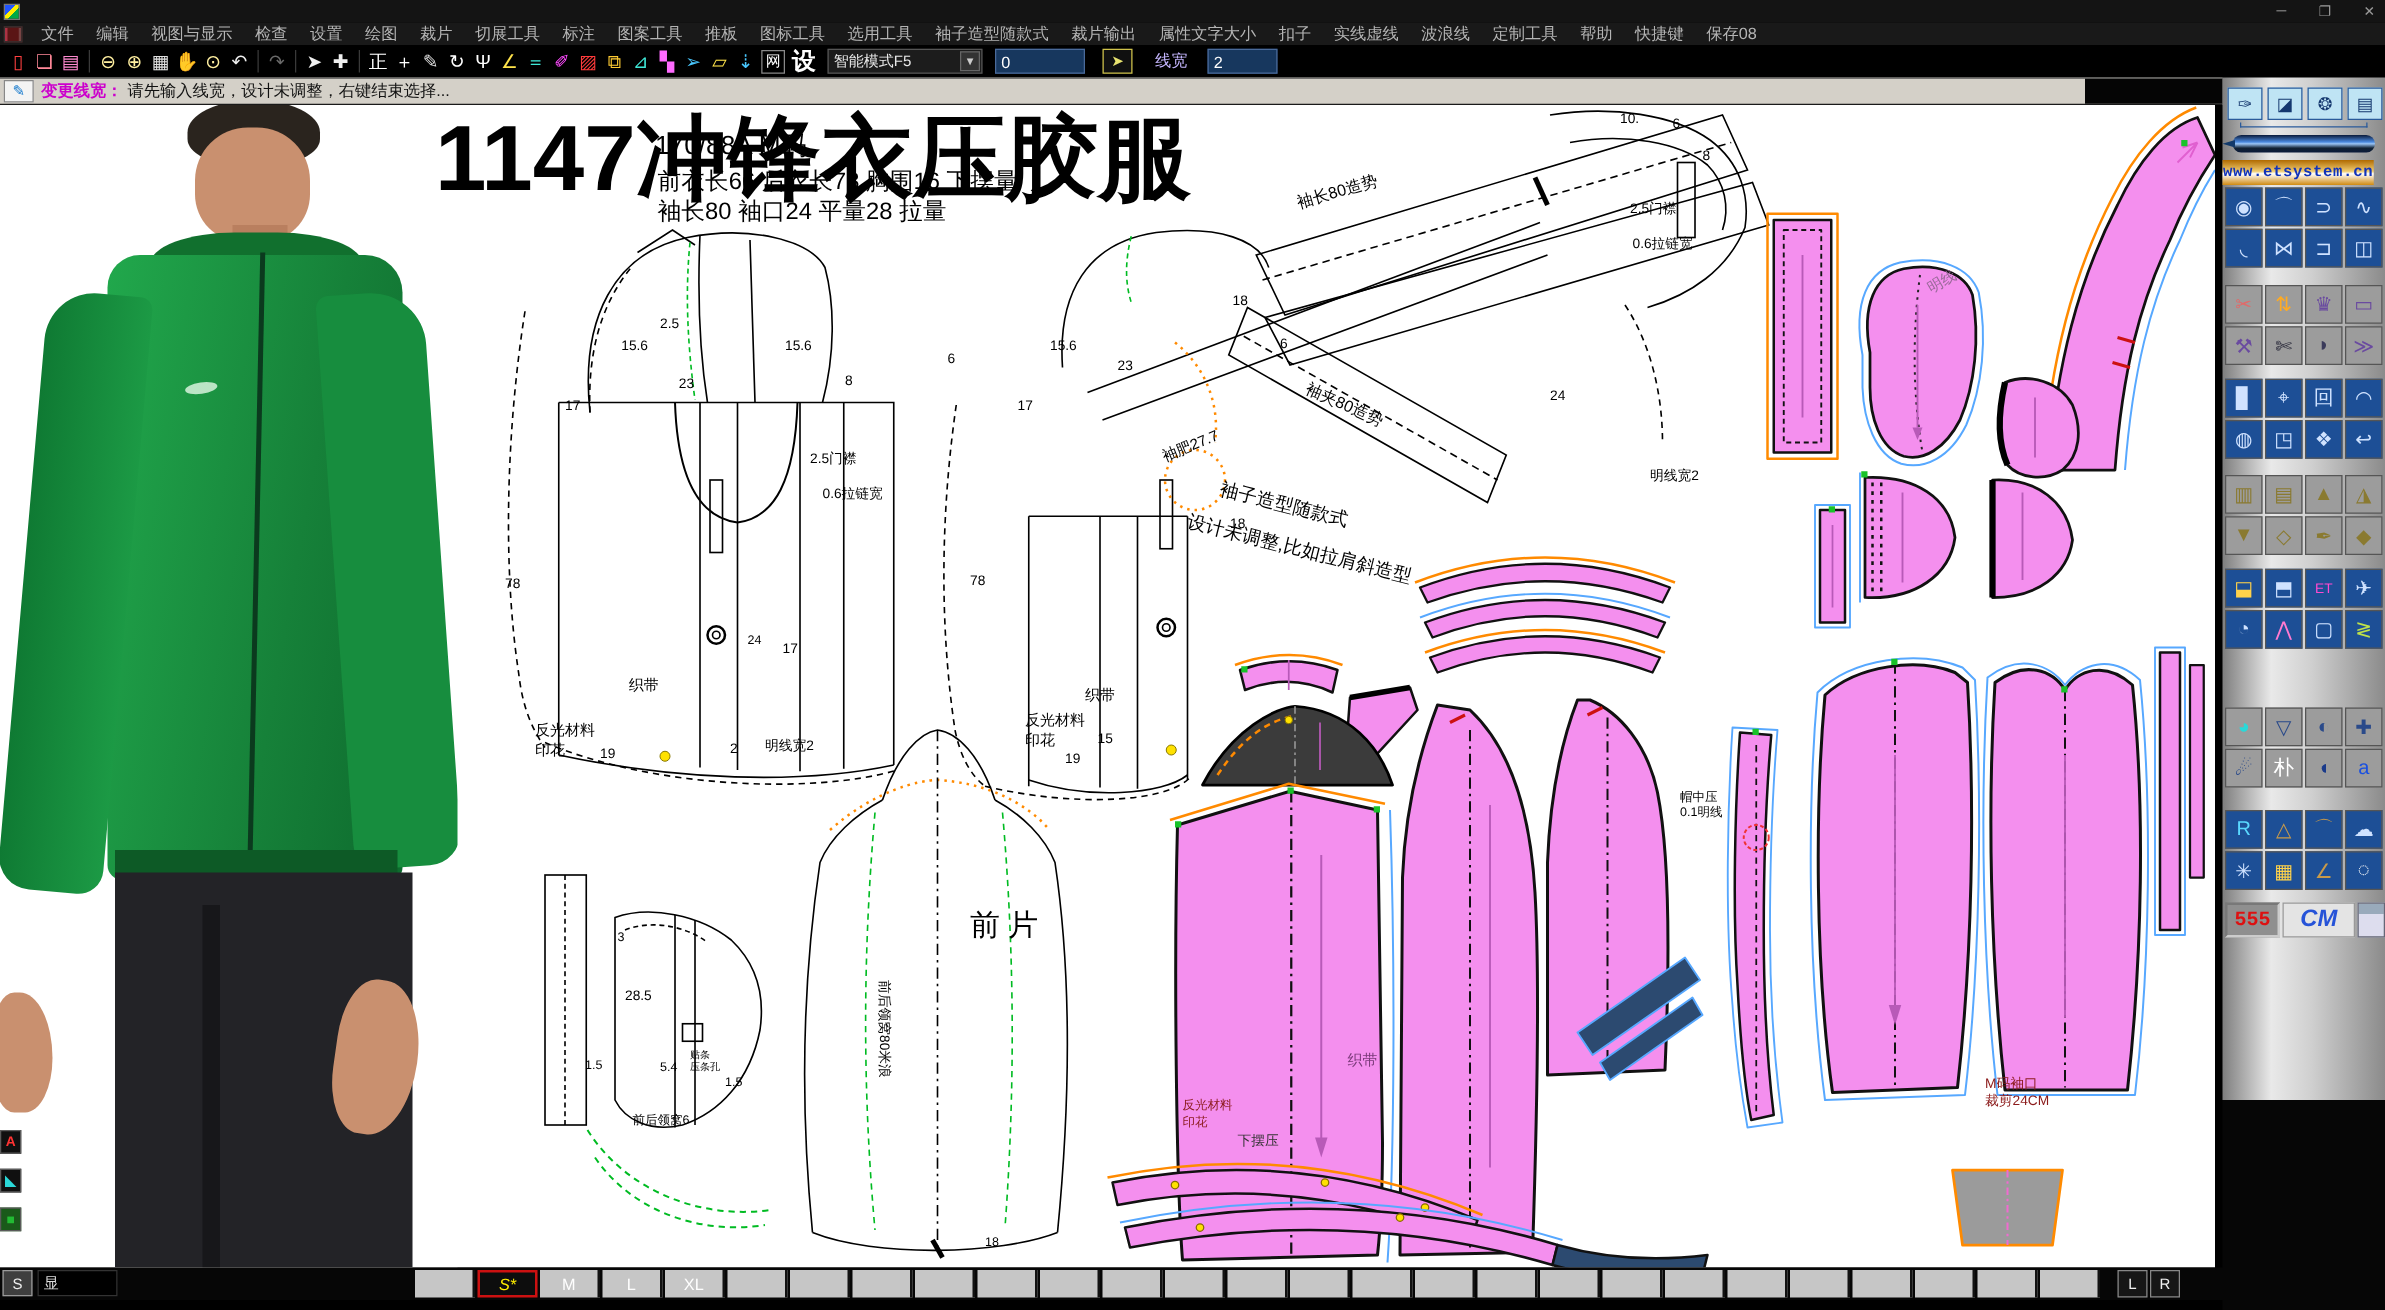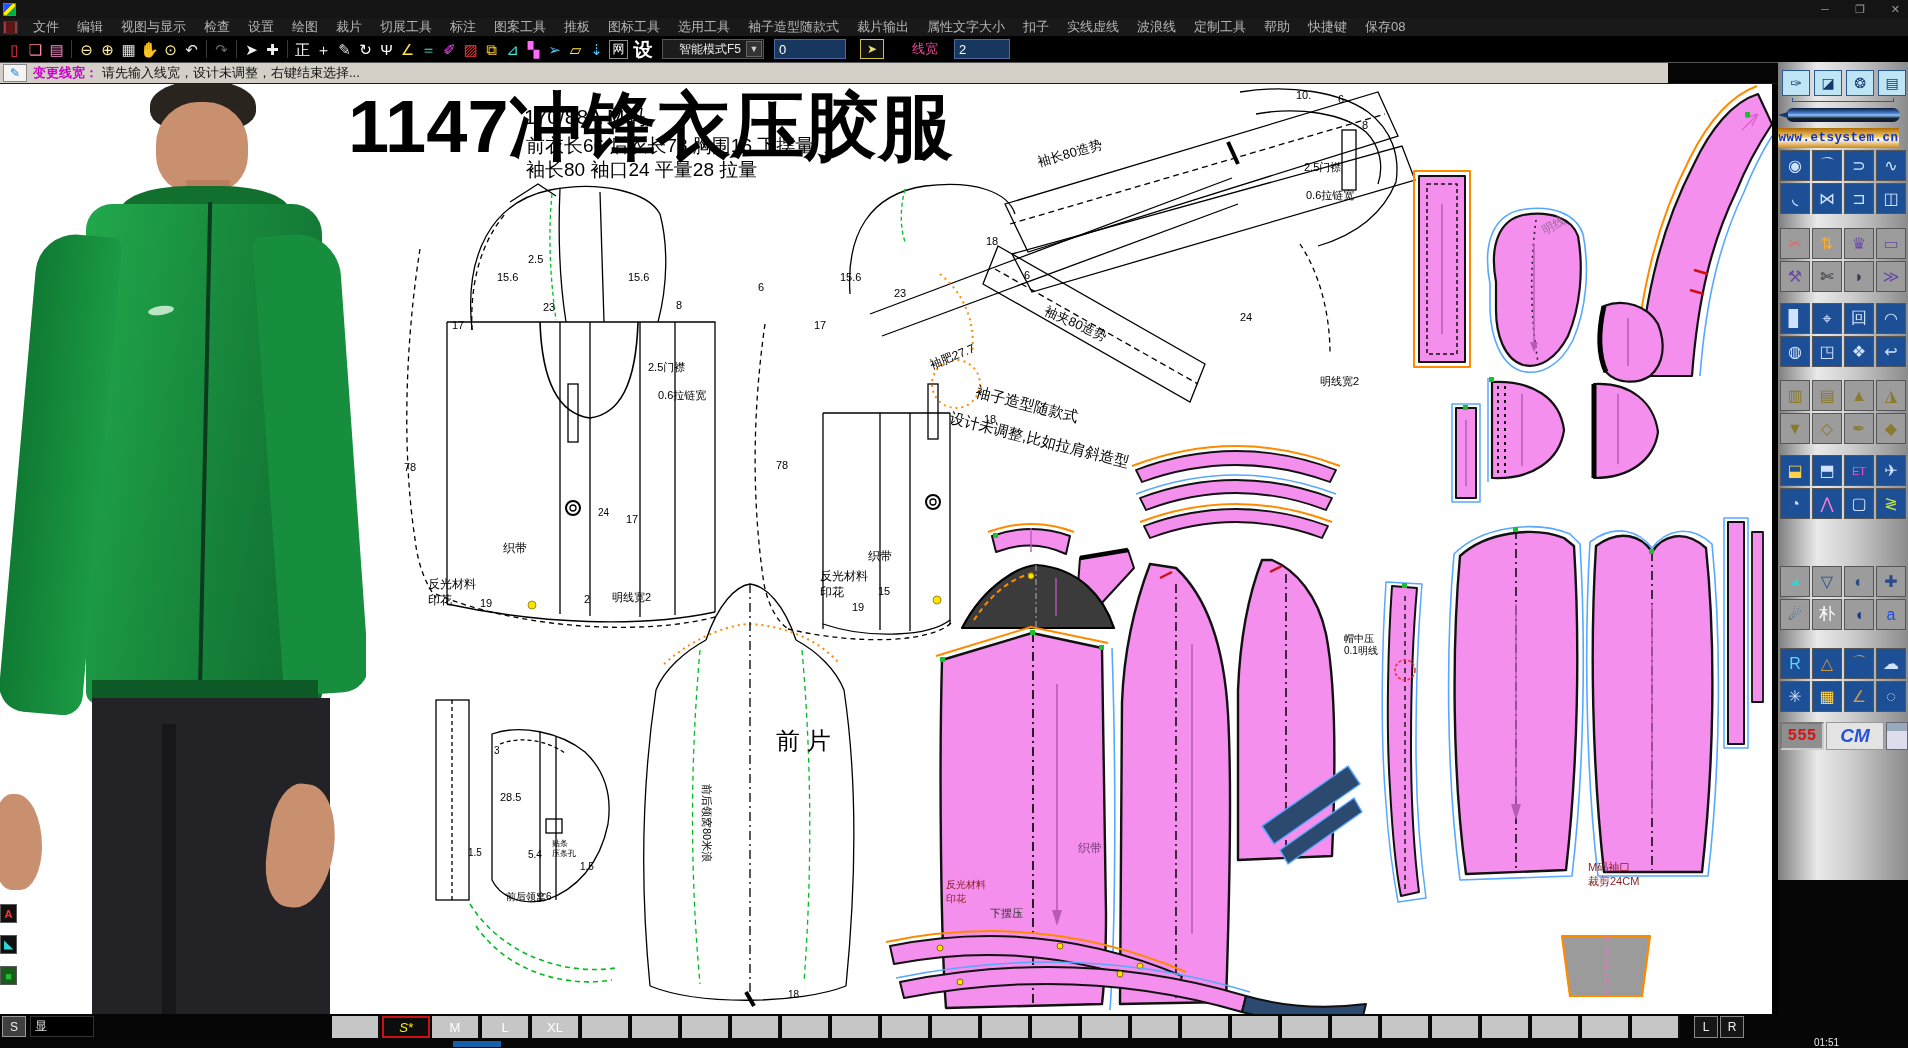--- a/index.html
+++ b/index.html
@@ -24,30 +24,30 @@
   .menu-item { padding:0 9px; white-space:nowrap; }
 
   
   #toolbar { left:0; top:36px; width:1908px; height:26px; background:#000;
     display:flex; align-items:center; }
   .tbi { width:21px; height:22px; display:flex; align-items:center; justify-content:center;
     font-size:15px; line-height:1; }
   .tbsep { width:1px; height:18px; background:#3a3a3a; margin:0 4px; }
   .tbi.big { font-size:19px; font-weight:bold; width:26px;}
   .tbi.boxed { border:1px solid #888; width:19px; height:19px; font-size:12px; margin:0 2px;}
-  #smart-dd { margin-left:6px; width:102px; height:20px; background:#1c1c1c; border:1px solid #555;
-    color:#e8e8e8; font-size:12px; display:flex; align-items:center; padding-left:16px; position:relative;}
+  #smart-dd { margin-left:6px; width:124px; height:20px; background:#1c1c1c; border:1px solid #555;
+    color:#e8e8e8; font-size:12px; display:flex; align-items:center; padding-left:4px; position:relative;}
   #smart-dd .dda { position:absolute; right:1px; top:1px; width:16px; height:16px; background:#333;
     color:#ccc; font-size:9px; display:flex; align-items:center; justify-content:center; border:1px solid #666;}
   .tb-input { height:20px; background:#17375e; border:1px solid #4a6a9a; color:#fff; font-size:13px;
     padding-left:4px; display:flex; align-items:center; }
   #tb-input-0 { width:72px; margin-left:10px; }
   #cursor-box { width:24px; height:20px; border:1px solid #cfc24a; background:#101010; color:#e8e370;
     font-size:12px; display:flex; align-items:center; justify-content:center; margin-left:14px;}
-  #lw-label { color:#ec4899; font-size:13px; margin-left:28px; }
+  #lw-label { color:#c4b5fd; font-size:13px; margin-left:18px; }
   #tb-input-2 { width:56px; margin-left:16px; }
 
   
   #msgbar { left:0; top:62px; width:1778px; height:22px; background:#d4d0c8;
     display:flex; align-items:center; border-top:1px solid #555; border-bottom:1px solid #1a1a1a;}
   #msg-icon { width:24px; height:18px; margin:0 6px 0 3px; background:#f4f4f4; border:1px solid #888;
     color:#1177cc; font-size:12px; display:flex; align-items:center; justify-content:center;}
   #msg-prefix { color:#cc00cc; font-weight:bold; font-size:13px; }
   #msg-text { color:#111; font-size:13px; margin-left:4px;}
   #msg-blackbox { position:absolute; right:0; top:0; width:110px; height:20px; background:#050505; }
@@ -617,18 +617,14 @@
         <div class="size-cell" style="left: 1632px;"></div>
       </div>
     <div class="lr-btn" id="bb-l" style="left:1694px;">
         <span>L</span>
       </div>
     <div class="lr-btn" id="bb-r" style="left:1720px;">
         <span>R</span>
       </div>
   </div>
 
-  <div id="hscroll" class="abs">
-    <div id="hthumb"></div>
-    <span id="timestamp">01:51</span>
-  </div>
 
 </div>
 
 </body></html>

